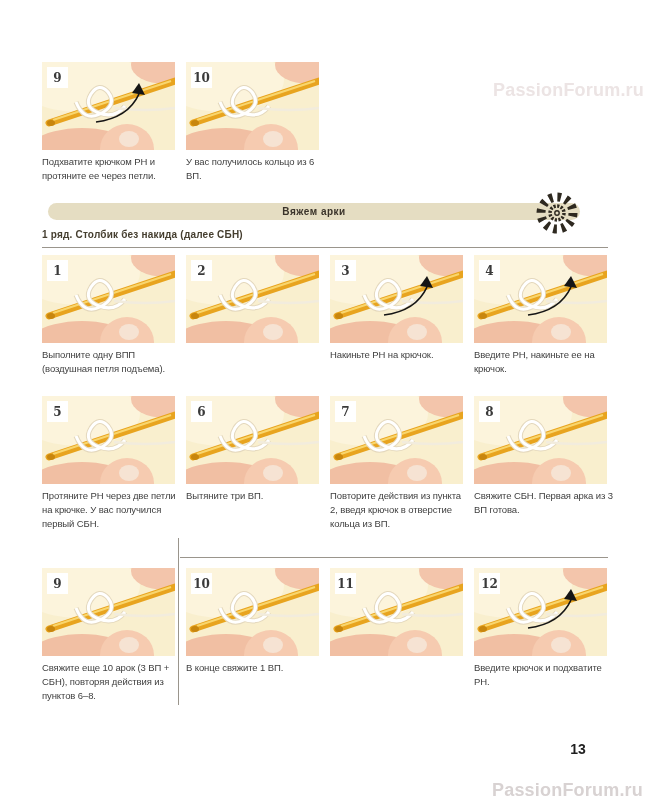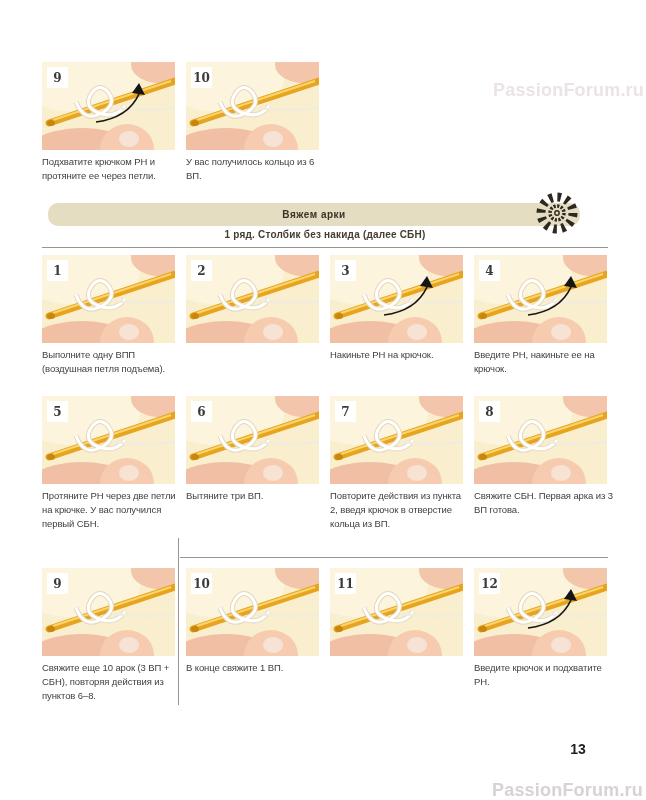--- a/index.html
+++ b/index.html
@@ -32,28 +32,28 @@
   }
 
   
   .intro-row{position:absolute;left:42px;top:62px;display:flex;column-gap:11px;}
   .sbn-grid{position:absolute;left:42px;top:255px;width:566px;display:flex;flex-wrap:wrap;column-gap:11px;row-gap:5px;}
   .cont-slot{position:absolute;left:42px;top:568px;}
   .psn-row{position:absolute;left:186px;top:568px;display:flex;column-gap:11px;}
 
   
   .band{
-    position:absolute;left:48px;top:203px;width:532px;height:23px;
+    position:absolute;left:48px;top:203px;width:532px;height:17px;
     background:#e5ddc2;border-radius:10px;
     display:flex;align-items:center;justify-content:center;
   }
   .band-title{font-size:10px;font-weight:bold;color:#3a332a;letter-spacing:.5px;}
   .flower{position:absolute;left:533px;top:189px;width:48px;height:48px;}
   .subhead{
-    position:absolute;text-align:center;font-size:10px;font-weight:bold;
+    position:absolute;text-align:left;font-size:10px;font-weight:bold;
     color:#453e2f;letter-spacing:.2px;
   }
   .subhead-sbn{left:42px;top:229px;width:566px;}
   .subhead-psn{left:180px;top:540px;width:428px;}
   .psn-arrow{font-size:10px;font-weight:bold;color:#453e2f;margin-left:3px;}
 
   
   .rule{position:absolute;height:1px;background:#9a958c;}
   .rule-sbn{left:42px;top:247px;width:566px;}
   .rule-psn{left:180px;top:557px;width:428px;}

